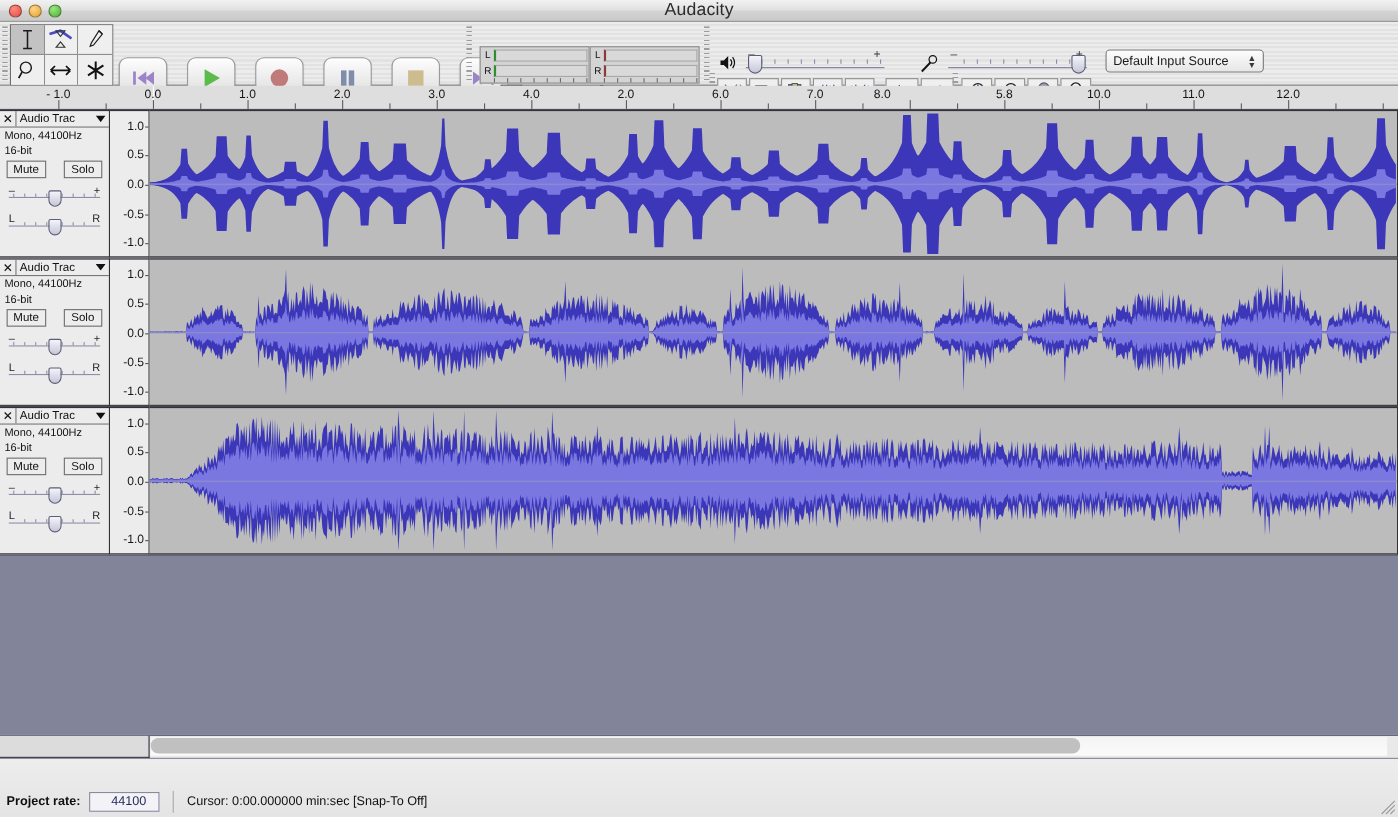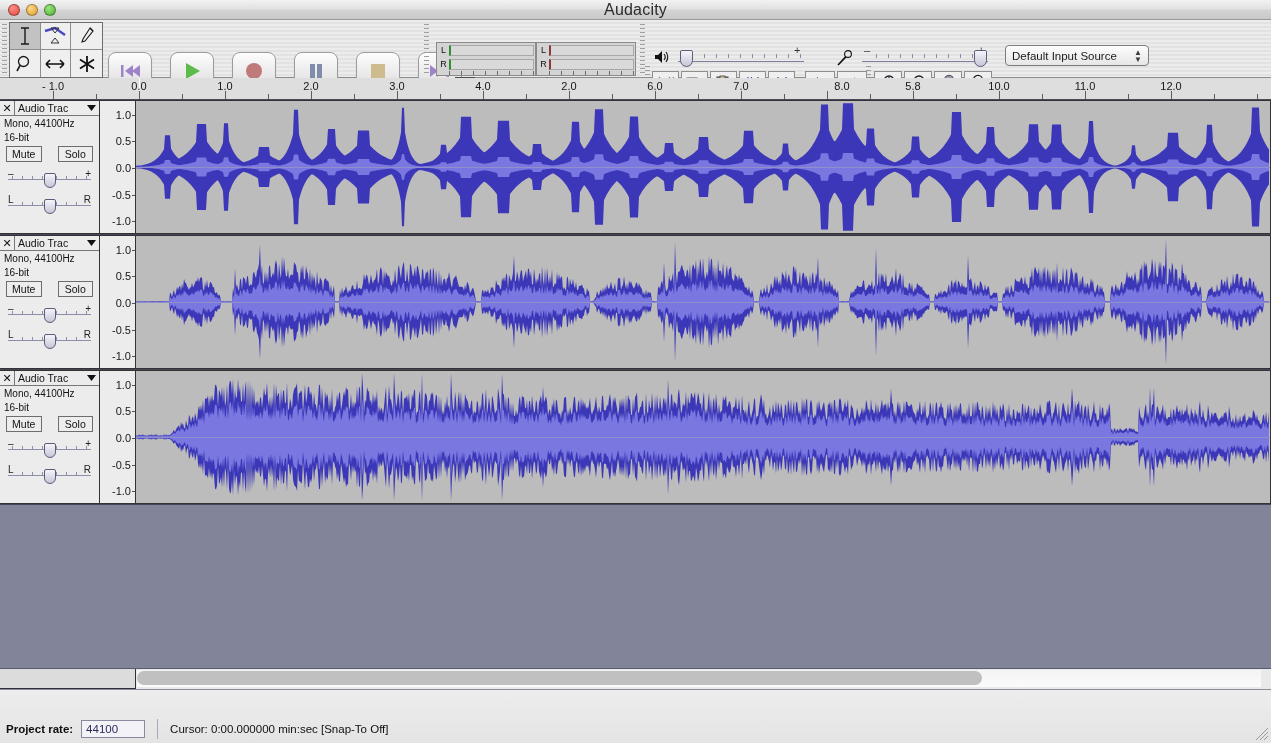--- a/index.html
+++ b/index.html
@@ -142,21 +142,21 @@
 
   .statusbar { position:absolute; left:0; top:689px; width:1271px; height:54px;
     background: linear-gradient(to bottom,#ededed,#e4e4e4); border-top:1px solid #8d8d9e; }
   .status-line1 { position:absolute; left:0; top:2px; width:1271px; height:22px;
     border-bottom:1px solid #a9a9b5; display:flex; align-items:center; }
   .status-text { font-size:11.5px; color:#101010; padding-left:6px; }
   .status-line2 { position:absolute; left:0; top:26px; width:1271px; height:26px;
     display:flex; align-items:center; padding-left:6px; gap:8px; }
   .proj-label { font-size:11.5px; color:#101010;font-weight:bold; }
   .proj-rate { width:64px; height:18px; border:1px solid #8a8a9e; background:#f3f3f7;
-    font-size:11.5px; color:#2a2a5e; display:flex; align-items:center; padding-left:4px; }
+    font-size:11.5px; color:#2a2a5e; display:flex; align-items:center; padding-left:19px; }
   .status-sep { width:1px; height:20px; background:#a9a9b5; margin:0 4px; }
   .cursor-text { font-size:11.5px; color:#101010; }
   .resize-grip { position:absolute; right:2px; bottom:2px; width:14px; height:14px; }
 </style>
 </head>
 <body>
 
 <div id="app">
 
   <div class="titlebar">
@@ -465,21 +465,21 @@
     <div class="ruler-caret" style="left:139px;"></div>
     <div class="ruler-lbl" style="left:53px;">- 1.0</div>
     <div class="ruler-lbl" style="left:139px;">0.0</div>
     <div class="ruler-lbl" style="left:225px;">1.0</div>
     <div class="ruler-lbl" style="left:311px;">2.0</div>
     <div class="ruler-lbl" style="left:397px;">3.0</div>
     <div class="ruler-lbl" style="left:483px;">4.0</div>
     <div class="ruler-lbl" style="left:569px;">2.0</div>
     <div class="ruler-lbl" style="left:655px;">6.0</div>
     <div class="ruler-lbl" style="left:741px;">7.0</div>
-    <div class="ruler-lbl" style="left:842px;">8.0</div>
+    <div class="ruler-lbl" style="left:802px;">8.0</div>
     <div class="ruler-lbl" style="left:913px;">5.8</div>
     <div class="ruler-lbl" style="left:999px;">10.0</div>
     <div class="ruler-lbl" style="left:1085px;">11.0</div>
     <div class="ruler-lbl" style="left:1171px;">12.0</div>
     <div id="ruler-ticks">
         <div class="ruler-tick" style="left:53px;height:8px"></div>
         <div class="ruler-tick" style="left:139px;height:8px"></div>
         <div class="ruler-tick" style="left:225px;height:8px"></div>
         <div class="ruler-tick" style="left:311px;height:8px"></div>
         <div class="ruler-tick" style="left:397px;height:8px"></div>

